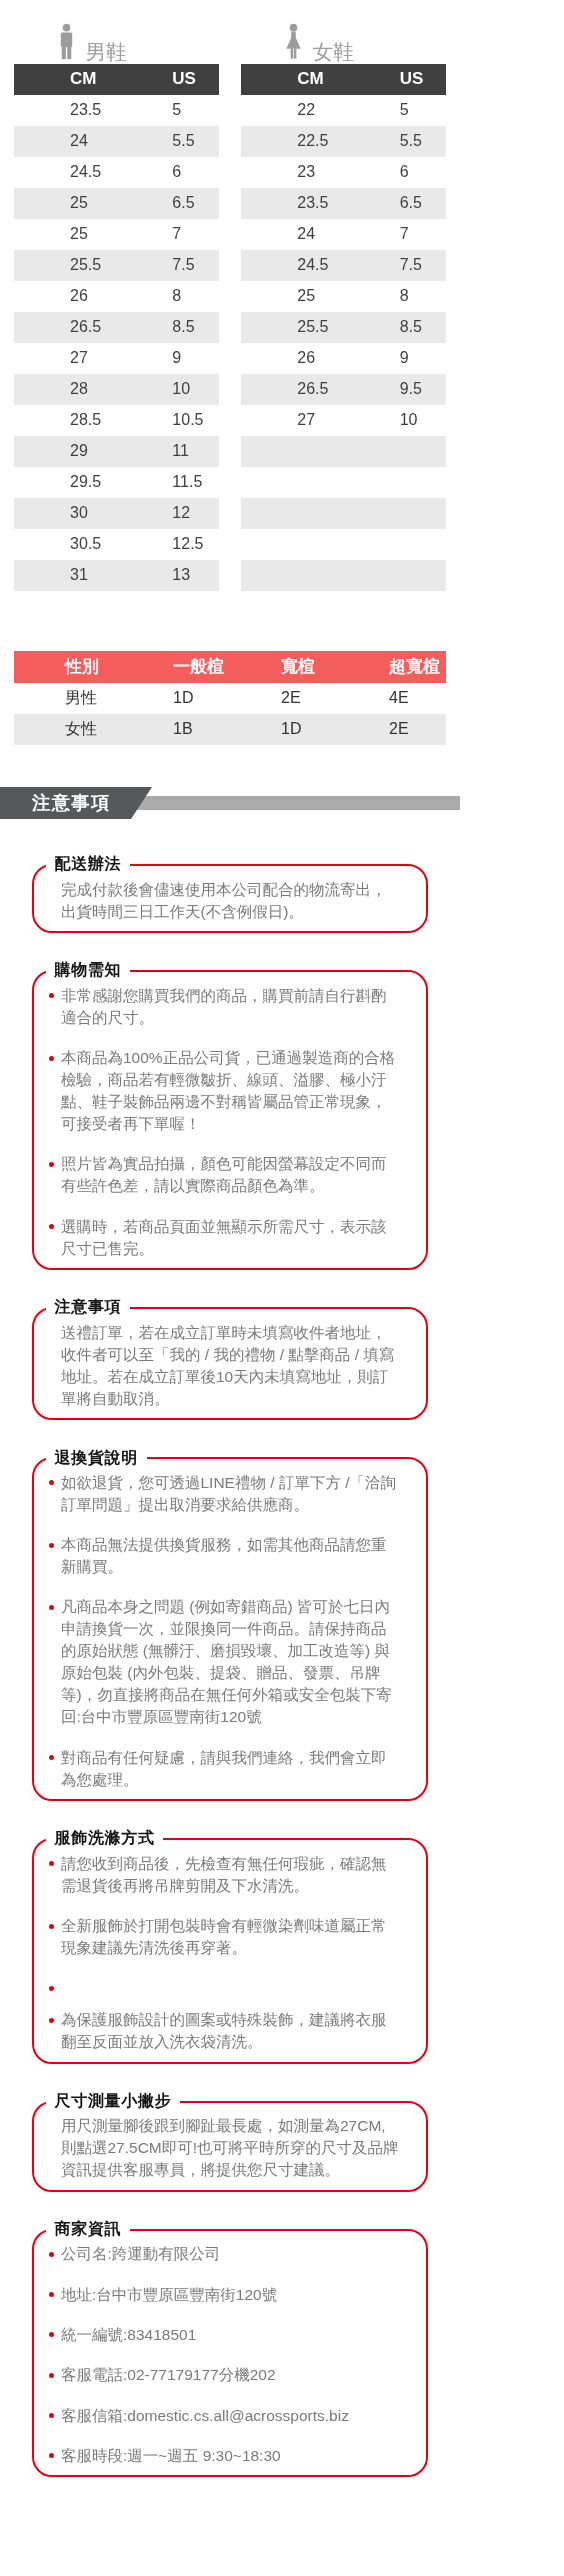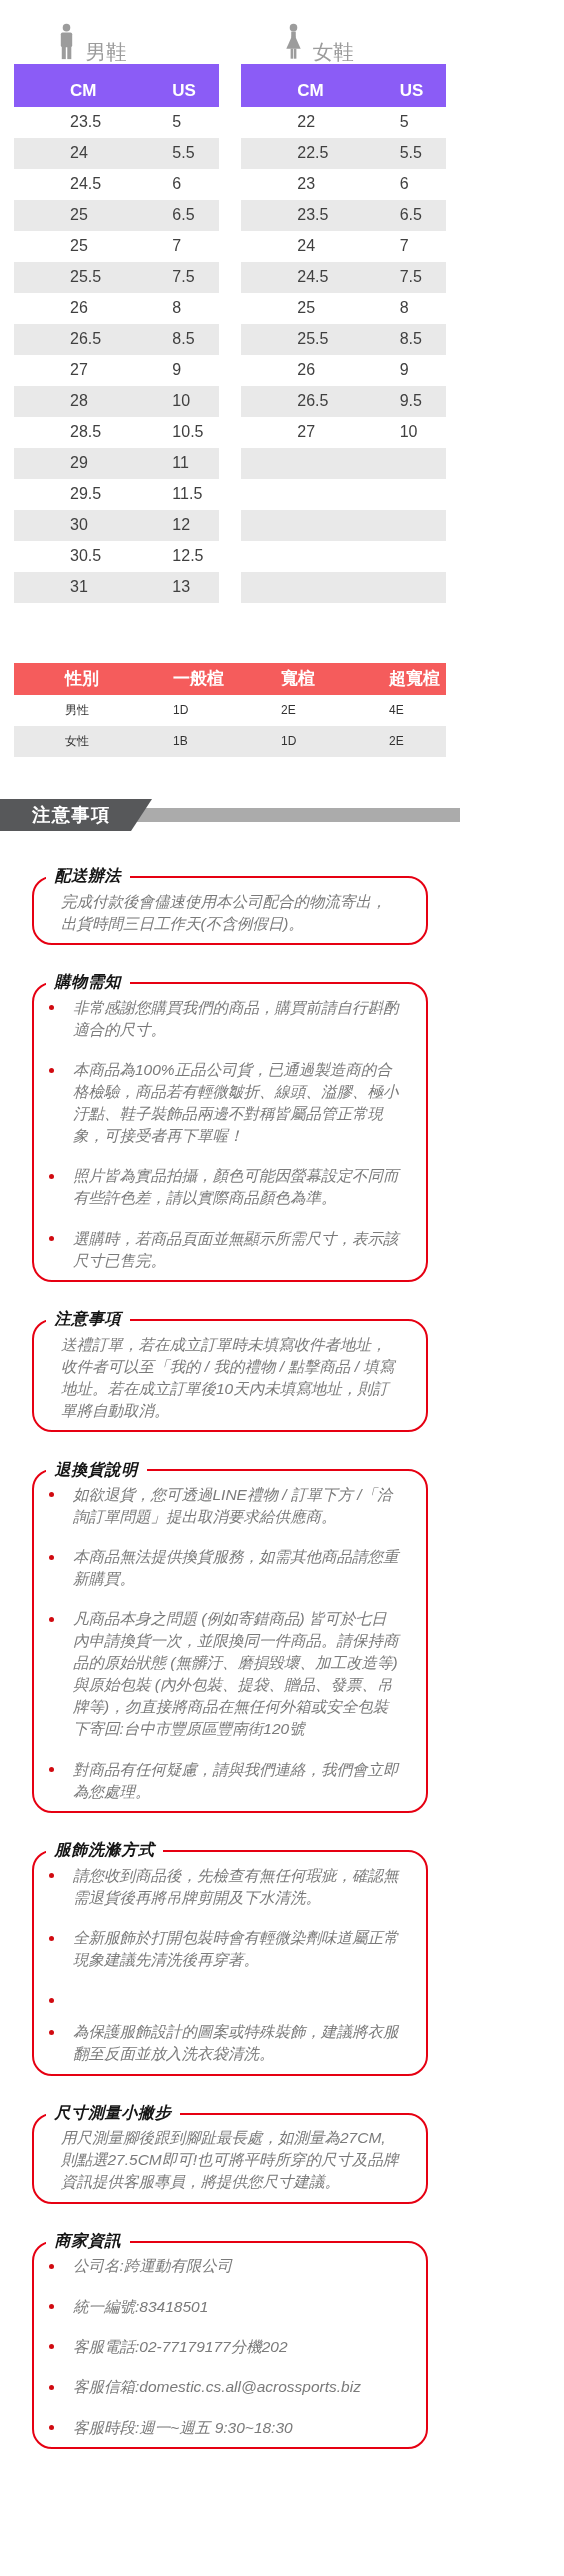--- a/index.html
+++ b/index.html
@@ -16,70 +16,70 @@
   .tables-row{display:flex;gap:22.6px;padding:17.6px 14px 0 14px;}
   .size-table{flex:1;min-width:0;}
   .table-caption{
     display:flex;align-items:flex-end;gap:8.5px;
     padding-left:42px;height:45px;margin-bottom:1.4px;
     color:#9c9c9c;font-size:20.5px;line-height:1;
   }
   .table-caption svg{fill:#9c9c9c;display:block;}
   table{width:100%;border-collapse:collapse;table-layout:fixed;}
   .size-table th{
-    background:#8b5cf6;color:#fff;font-weight:bold;font-size:17px;
-    text-align:left;padding:12px 0 0 56px;height:31px;
+    background:#404040;color:#fff;font-weight:bold;font-size:17px;
+    text-align:left;padding:0 0 0 56px;height:31px;
   }
   .size-table td{
     height:31px;font-size:16px;color:#404040;
     text-align:left;padding:0 0 0 56px;
   }
   .size-table tbody tr:nth-child(even){background:#e9e9e9;}
 
   
   .width-table-wrap{margin:29px 14px 0 14px;}
   .width-table th{
     background:#f55c5c;color:#fff;font-weight:bold;font-size:17px;
     text-align:left;padding:0 0 0 51px;height:32px;
   }
   .width-table td{
-    height:31px;font-size:12px;color:#333333;
+    height:31px;font-size:16px;color:#333333;
     text-align:left;padding:0 0 0 51px;
   }
   .width-table tbody tr:nth-child(even){background:#e9e9e9;}
 
   
   .banner{position:relative;height:32px;margin-top:42px;}
   .banner-bar{
     position:absolute;left:126px;right:0;top:9.2px;height:14px;
     background:#ababab;
   }
   .banner-dark{
     position:absolute;left:0;top:0;width:152px;height:32px;
     background:#57585a;
     clip-path:polygon(0 0,100% 0,calc(100% - 21px) 100%,0 100%);
     color:#ffffff;font-size:18.3px;font-weight:bold;line-height:32px;
     padding-left:32px;box-sizing:border-box;letter-spacing:1.4px;
   }
 
   
-  .sections{padding:45px 0 16px 0;font-style:italic;}
+  .sections{padding:45px 0 16px 0;}
   .sec{position:relative;margin:0 32px 37px 32px;}
   .sec-title{
     position:absolute;top:-10.6px;left:14px;z-index:1;
     background:#ffffff;padding:0 8.5px;
     font-size:16px;font-weight:bold;color:#151515;line-height:21px;
     letter-spacing:0.7px;
   }
   .sec-box{
     border:2.1px solid #e60012;border-radius:20px;
     padding:12.7px 27px 7px 27px;
   }
   .para{margin:0 0 18.3px 0;font-size:15.5px;line-height:22px;color:#7a7a7a;}
-  .bullet{display:flex;margin:0 0 18.3px 0;gap:12px;}
+  .bullet{display:flex;margin:0 0 18.3px 0;}
   .dot{
     flex:0 0 auto;width:5px;height:5px;border-radius:50%;
     background:#d10a10;margin:8.5px 7px 0 -12px;
   }
   .btext{margin:0;font-size:15.5px;line-height:22px;color:#7a7a7a;}
   .sec-box > :last-child{margin-bottom:1.4px;}
 </style>
 </head>
 <body>
 
@@ -381,20 +381,24 @@
       </section>
       <section class="sec">
         <span class="sec-title">商家資訊</span>
         <div class="sec-box">
           <div class="bullet">
             <span class="dot"></span>
             <p class="btext">公司名:跨運動有限公司</p>
           </div>
           <div class="bullet">
             <span class="dot"></span>
+            <p class="btext">地址:台中市豐原區豐南街120號</p>
+          </div>
+          <div class="bullet">
+            <span class="dot"></span>
             <p class="btext">統一編號:83418501</p>
           </div>
           <div class="bullet">
             <span class="dot"></span>
             <p class="btext">客服電話:02-77179177分機202</p>
           </div>
           <div class="bullet">
             <span class="dot"></span>
             <p class="btext">客服信箱:domestic.cs.all@acrossports.biz</p>
           </div>

